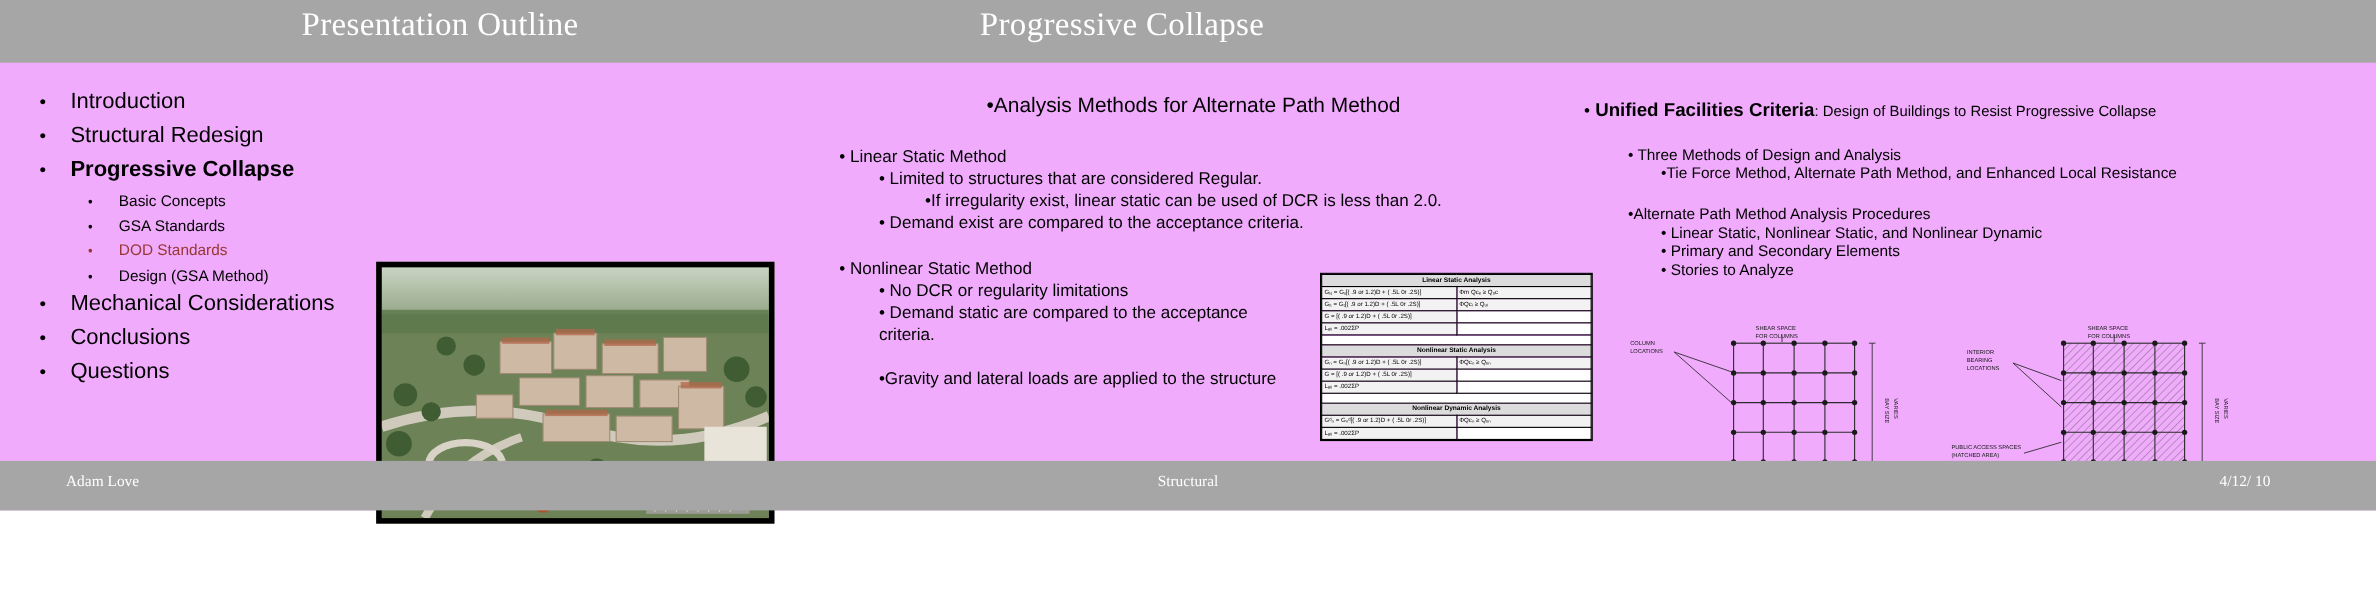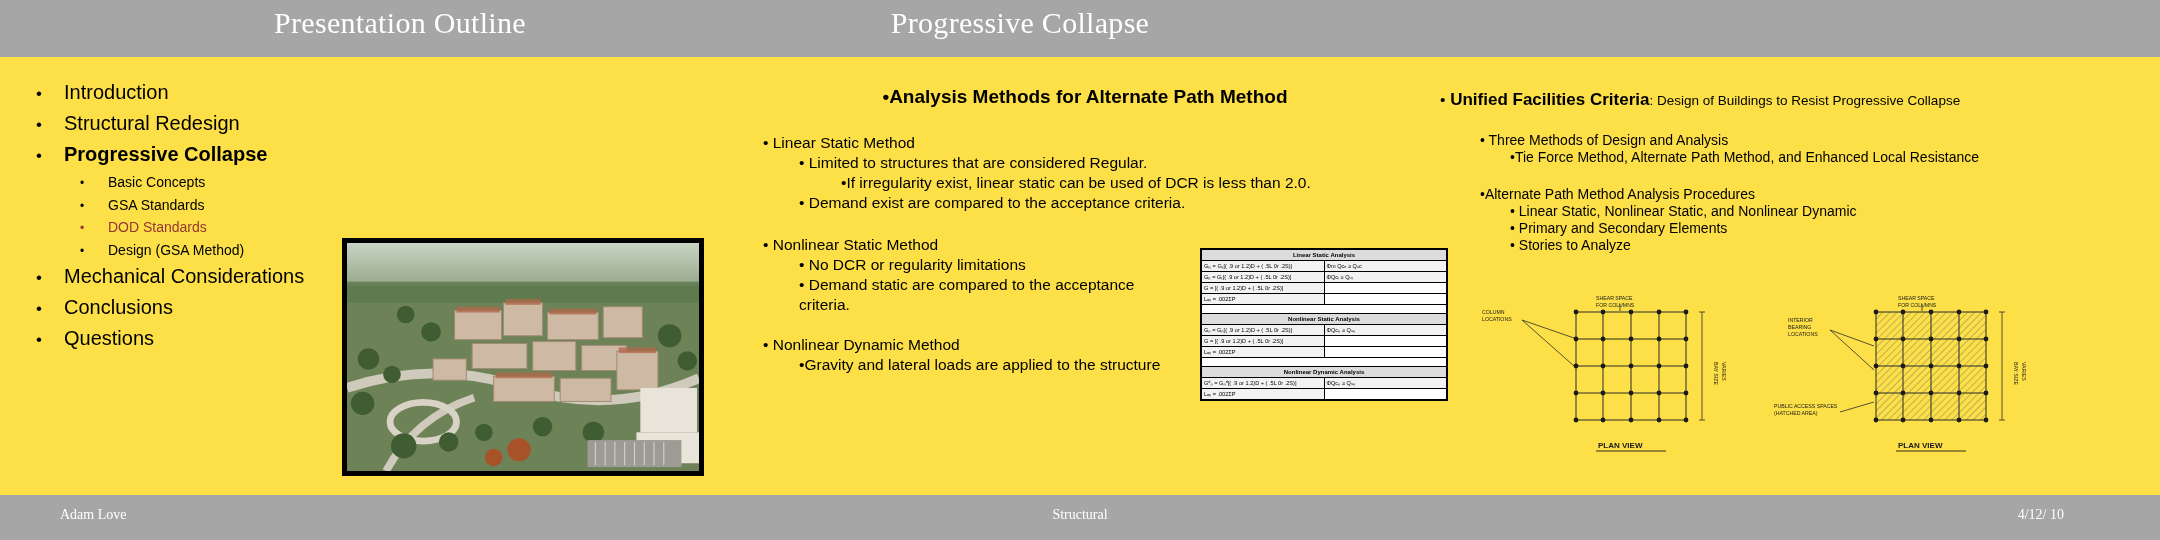--- a/index.html
+++ b/index.html
@@ -2,21 +2,21 @@
 <html><head>
 <meta charset="utf-8">
 <style>
   * { box-sizing: border-box; margin: 0; padding: 0; }
   html, body {
     width: 2160px; height: 540px;
     background: #ffffff;
     font-family: "Liberation Sans", sans-serif;
     overflow: hidden;
   }
-  .slide { position: relative; width: 2160px; height: 540px; background: #fde047; }
+  .slide { position: relative; width: 2160px; height: 464px; background: #f0abfc; }
 
   
   .titlebar {
     position: absolute; left: 0; top: 0; width: 2160px; height: 57px;
     background: #a6a6a6;
   }
   .title-left {
     position: absolute; left: 130px; top: 6px; width: 540px;
     text-align: center;
     font-family: "Liberation Serif", serif;
@@ -44,21 +44,21 @@
   
   .photo {
     position: absolute; left: 342px; top: 238px; width: 362px; height: 238px;
     border: 5px solid #000000; background: #6f8a5e; overflow: hidden;
   }
   .photo svg { display: block; width: 100%; height: 100%; }
 
   
   .mid { position: absolute; left: 715px; top: 86px; width: 740px; }
   .mid-head {
-    font-size: 19px; font-weight: bold; color: #000; text-align: center;
+    font-size: 19px; font-weight: normal; color: #000; text-align: center;
     white-space: nowrap;
   }
   .mid-body { margin-top: 26px; padding-left: 48px; }
   .m-l1 { font-size: 15.5px; color: #000; margin-bottom: 2px; }
   .m-l2 { font-size: 15.5px; color: #000; margin-bottom: 2px; padding-left: 36px; }
   .m-l3 { font-size: 15.5px; color: #000; margin-bottom: 2px; padding-left: 78px; }
   .m-gap { height: 22px; }
   .m-wrap2 { padding-left: 36px; font-size: 15.5px; color:#000; }
 
   
@@ -244,21 +244,20 @@
       <div class="m-l1">• Linear Static Method</div>
       <div class="m-l2">• Limited to structures that are considered Regular.</div>
       <div class="m-l3">•If irregularity exist, linear static can be used of DCR is less than 2.0.</div>
       <div class="m-l2">• Demand exist are compared to the acceptance criteria.</div>
       <div class="m-gap"></div>
       <div class="m-l1">• Nonlinear Static Method</div>
       <div class="m-l2">• No DCR or regularity limitations</div>
       <div class="m-l2">• Demand static are compared to the acceptance</div>
       <div class="m-wrap2">criteria.</div>
       <div class="m-gap"></div>
-      <div class="m-l1">• Nonlinear Dynamic Method</div>
       <div class="m-l2">•Gravity and lateral loads are applied to the structure</div>
     </div>
   </div>
 
   <div class="eqtable">
     <table>
       <tbody>
           <tr>
         <td class="hdr" colspan="2">Linear Static Analysis</td>
       </tr>

